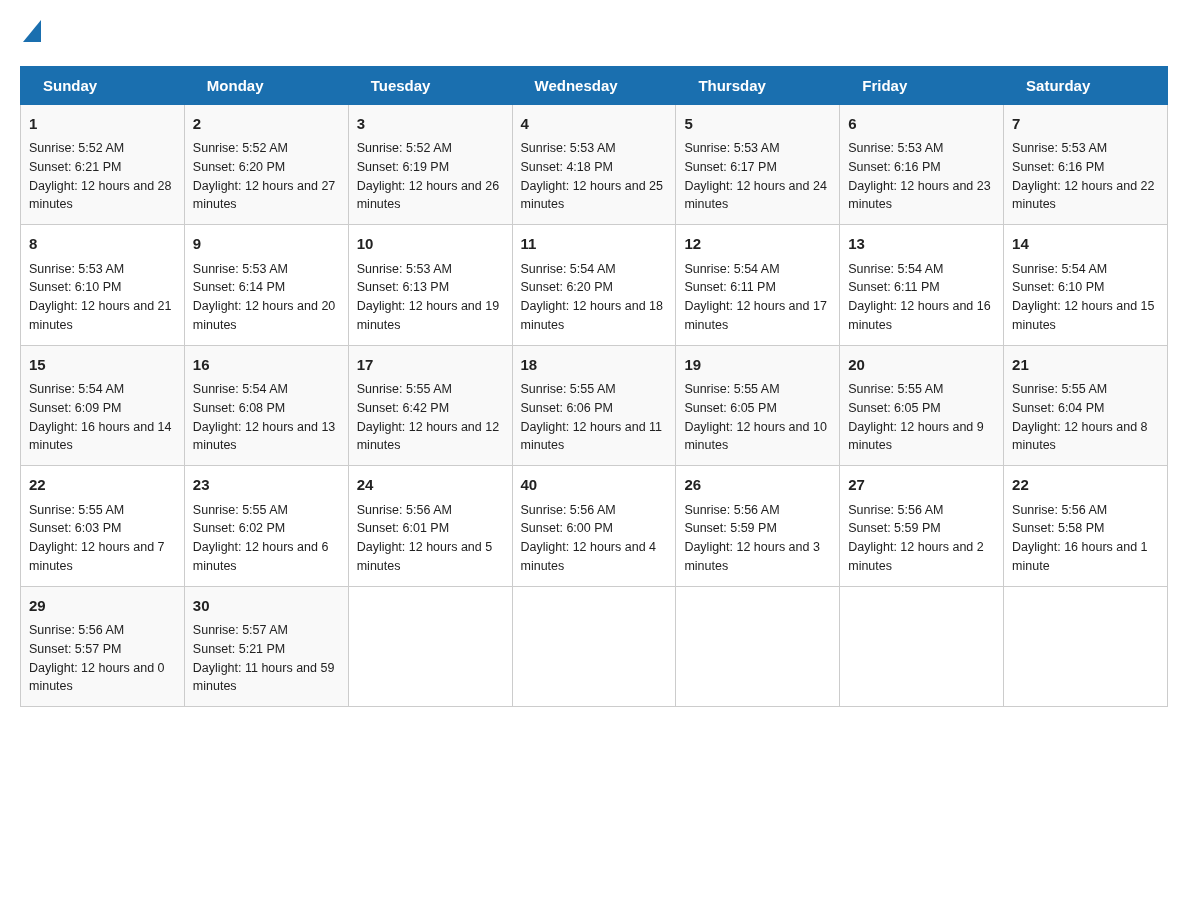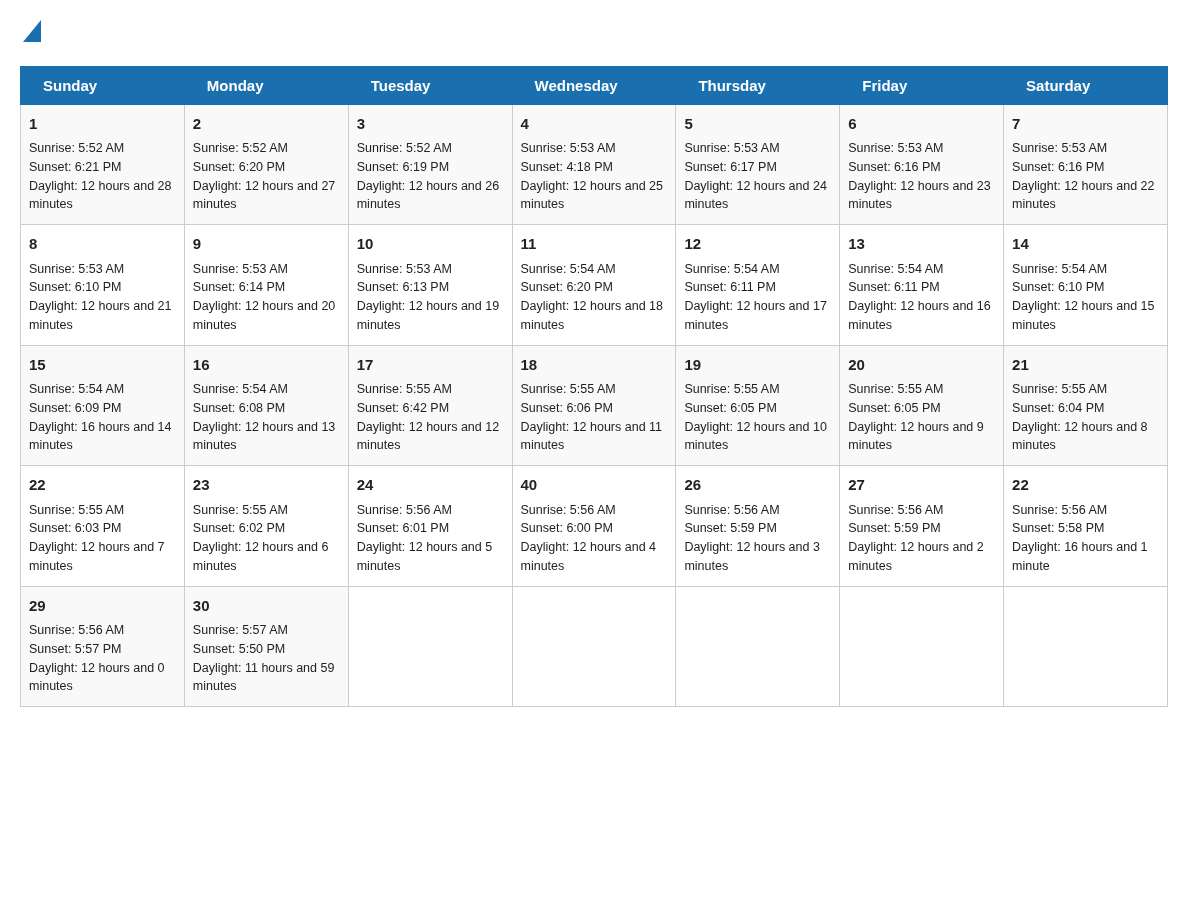--- a/index.html
+++ b/index.html
@@ -153,21 +153,21 @@
         <td><span class="day-num">22</span><span>Sunrise: 5:55 AM</span><br><span>Sunset: 6:03 PM</span><br><span>Daylight: 12 hours and 7 minutes</span></td>
         <td><span class="day-num">23</span><span>Sunrise: 5:55 AM</span><br><span>Sunset: 6:02 PM</span><br><span>Daylight: 12 hours and 6 minutes</span></td>
         <td><span class="day-num">24</span><span>Sunrise: 5:56 AM</span><br><span>Sunset: 6:01 PM</span><br><span>Daylight: 12 hours and 5 minutes</span></td>
         <td><span class="day-num">40</span><span>Sunrise: 5:56 AM</span><br><span>Sunset: 6:00 PM</span><br><span>Daylight: 12 hours and 4 minutes</span></td>
         <td><span class="day-num">26</span><span>Sunrise: 5:56 AM</span><br><span>Sunset: 5:59 PM</span><br><span>Daylight: 12 hours and 3 minutes</span></td>
         <td><span class="day-num">27</span><span>Sunrise: 5:56 AM</span><br><span>Sunset: 5:59 PM</span><br><span>Daylight: 12 hours and 2 minutes</span></td>
         <td><span class="day-num">22</span><span>Sunrise: 5:56 AM</span><br><span>Sunset: 5:58 PM</span><br><span>Daylight: 16 hours and 1 minute</span></td>
       </tr>
       <tr>
         <td><span class="day-num">29</span><span>Sunrise: 5:56 AM</span><br><span>Sunset: 5:57 PM</span><br><span>Daylight: 12 hours and 0 minutes</span></td>
-        <td><span class="day-num">30</span><span>Sunrise: 5:57 AM</span><br><span>Sunset: 5:50 PM</span><br><span>Daylight: 11 hours and 59 minutes</span></td>
+        <td><span class="day-num">30</span><span>Sunrise: 5:57 AM</span><br><span>Sunset: 5:21 PM</span><br><span>Daylight: 11 hours and 59 minutes</span></td>
         <td class="empty-cell"></td>
         <td class="empty-cell"></td>
         <td class="empty-cell"></td>
         <td class="empty-cell"></td>
         <td class="empty-cell"></td>
       </tr>
     </tbody>
 </table>
 
 </body></html>

